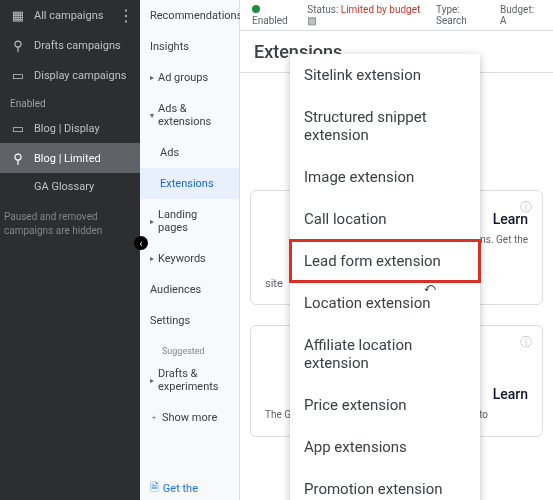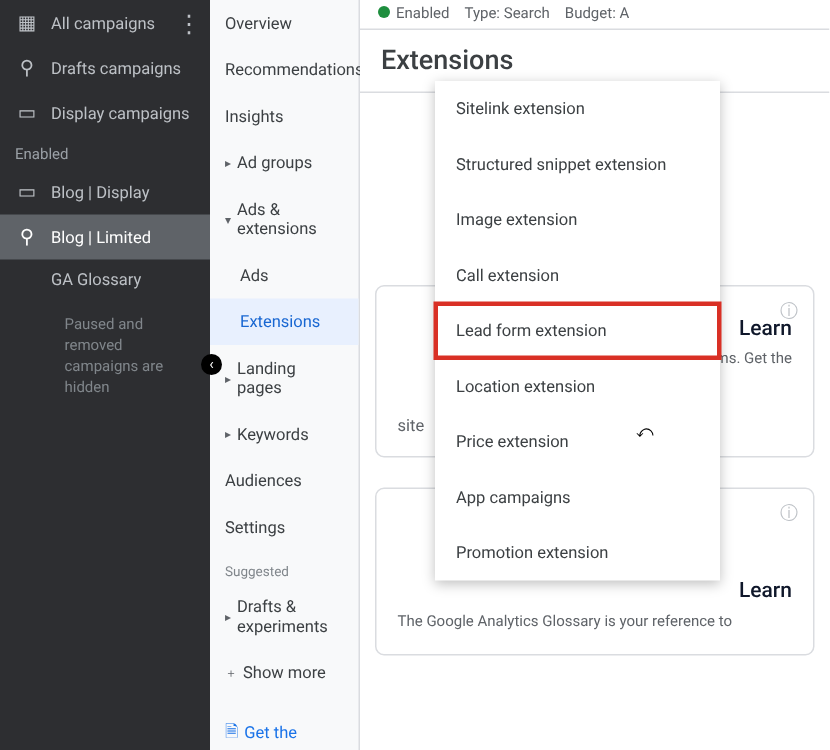--- a/index.html
+++ b/index.html
@@ -5,44 +5,44 @@
   * { box-sizing: border-box; margin: 0; padding: 0; }
   body { font-family: Roboto, Arial, sans-serif; font-size: 12px; color: #3c4043; background: #fff; width: 553px; height: 500px; overflow: hidden; position: relative; }
   
   .dark-sidebar { position: absolute; left: 0; top: 0; width: 140px; height: 500px; background: #2d2e31; color: #e8eaed; }
   .dark-sidebar .item { display: flex; align-items: center; padding: 7px 10px; font-size: 11px; color: #bdc1c6; cursor: pointer; }
   .dark-sidebar .item.active { background: #5f6368; color: #fff; }
   .dark-sidebar .icon { width: 16px; height: 16px; margin-right: 8px; display: inline-flex; align-items: center; justify-content: center; font-size: 13px; }
   .dark-sidebar .more { position: absolute; right: 6px; top: 6px; font-size: 16px; color: #bdc1c6; cursor: pointer; }
   .dark-sidebar .section-label { padding: 8px 10px 4px; font-size: 10px; color: #9aa0a6; }
   .dark-sidebar .sub { padding-left: 34px; text-align: center; }
-  .dark-sidebar .hint { padding: 10px 26px; font-size: 10px; color: #80868b; line-height: 1.4; margin-left: 17px; }
+  .dark-sidebar .hint { padding: 10px 4px; font-size: 10px; color: #80868b; line-height: 1.4; }
   
   .mid-nav { position: absolute; left: 140px; top: 0; width: 100px; height: 500px; background: #f8f9fa; border-right: 1px solid #dadce0; font-size: 11px; }
   .mid-nav .nav-item { padding: 9px 10px; color: #3c4043; cursor: pointer; display: flex; align-items: center; }
   .mid-nav .nav-item .tri { margin-right: 4px; font-size: 8px; color: #5f6368; }
   .mid-nav .nav-item.selected { background: #e8f0fe; color: #1967d2; }
-  .mid-nav .section-label { padding: 10px 10px 2px; font-size: 9px; color: #80868b; }
+  .mid-nav .section-label { padding: 10px 10px 2px; font-size: 9px; color: #80868b; margin-left: 12px; }
   .handle { position: absolute; left: 134px; top: 236px; width: 14px; height: 14px; background: #000; border-radius: 50%; color: #fff; font-size: 10px; display: flex; align-items: center; justify-content: center; cursor: pointer; z-index: 3; }
   
   .main { position: absolute; left: 240px; top: 0; right: 0; bottom: 0; background: #fff; }
   .status-bar { padding: 4px 12px; font-size: 10px; color: #5f6368; display: flex; align-items: center; gap: 10px; border-bottom: 1px solid #dadce0; }
   .status-bar .dot { width: 8px; height: 8px; background: #1e8e3e; border-radius: 50%; display: inline-block; margin-right: 4px; }
   .status-bar .red { color: #d93025; }
   .heading { padding: 10px 14px; font-size: 18px; font-weight: 500; border-bottom: 1px solid #dadce0; }
   
   .cards { position: absolute; top: 70px; left: 0; right: 0; padding: 0 10px; }
   .card { border: 1px solid #dadce0; border-radius: 6px; margin-bottom: 20px; padding: 20px 14px 14px; position: relative; }
   .card .info { position: absolute; right: 10px; top: 8px; color: #bdc1c6; font-size: 12px; }
   .card .learn { color: #0f172a; font-size: 14px; font-weight: 500; }
   .card .desc { font-size: 10px; color: #5f6368; margin-top: 6px; line-height: 1.4; }
   .card.first { margin-top: 120px; }
   
   .dropdown { position: absolute; left: 290px; top: 54px; width: 190px; background: #fff; box-shadow: 0 2px 8px rgba(0,0,0,0.25); z-index: 10; }
-  .dropdown .opt { padding: 12px 14px; font-size: 11px; color: #3c4043; cursor: pointer; }
+  .dropdown .opt { padding: 12px 14px; font-size: 15px; color: #3c4043; cursor: pointer; }
   .dropdown .opt.highlight { outline: 3px solid #d93025; outline-offset: -2px; }
   .cursor-ptr { position: absolute; left: 424px; top: 281px; font-size: 11px; z-index: 11; color: #000; }
   
   .footer-link { position: absolute; left: 150px; bottom: 2px; font-size: 11px; color: #1a73e8; display: flex; align-items: center; gap: 4px; }
 </style>
 </head>
 <body>
 
 <div class="dark-sidebar">
   <div class="more">⋮</div>
@@ -69,23 +69,20 @@
   </div>
   <div class="item sub">
     <span>GA Glossary</span>
   </div>
   <div class="hint">Paused and removed campaigns are hidden</div>
 </div>
 
 <div class="handle">‹</div>
 
 <div class="mid-nav">
-  <div class="nav-item">
-      <span>Overview</span>
-    </div>
   <div class="nav-item">
       <span>Recommendations</span>
     </div>
   <div class="nav-item">
       <span>Insights</span>
     </div>
   <div class="nav-item">
       <span class="tri">▸</span>
       <span>Ad groups</span>
     </div>
@@ -120,20 +117,21 @@
     </div>
   <div class="nav-item">
       <span class="tri">＋</span>
       <span>Show more</span>
     </div>
 </div>
 
 <div class="main">
   <div class="status-bar">
     <span><span class="dot"></span><span>Enabled</span></span>
+    <span><span>Status:</span> <span class="red">Limited by budget</span> <span>▧</span></span>
     <span><span>Type:</span> <span>Search</span></span>
     <span><span>Budget:</span> <span>A</span></span>
   </div>
   <div class="heading">Extensions</div>
 
   <div class="cards">
     <div class="card first">
       <span class="info">ⓘ</span>
       <div style="text-align:right">
         <span class="learn">Learn</span>
@@ -148,25 +146,26 @@
       </div>
       <div class="desc">The Google Analytics Glossary is your reference to</div>
     </div>
   </div>
 </div>
 
 <div class="dropdown">
   <div class="opt">Sitelink extension</div>
   <div class="opt">Structured snippet extension</div>
   <div class="opt">Image extension</div>
-  <div class="opt">Call extension</div>
+  <div class="opt">Call location</div>
   <div class="opt highlight">Lead form extension</div>
   <div class="opt">Location extension</div>
+  <div class="opt">Affiliate location extension</div>
   <div class="opt">Price extension</div>
-  <div class="opt">App campaigns</div>
+  <div class="opt">App extensions</div>
   <div class="opt">Promotion extension</div>
 </div>
 <div class="cursor-ptr">⤺</div>
 
 <div class="footer-link">
   <span>🗎</span>
   <span>Get the</span>
 </div>
 
 </body></html>

